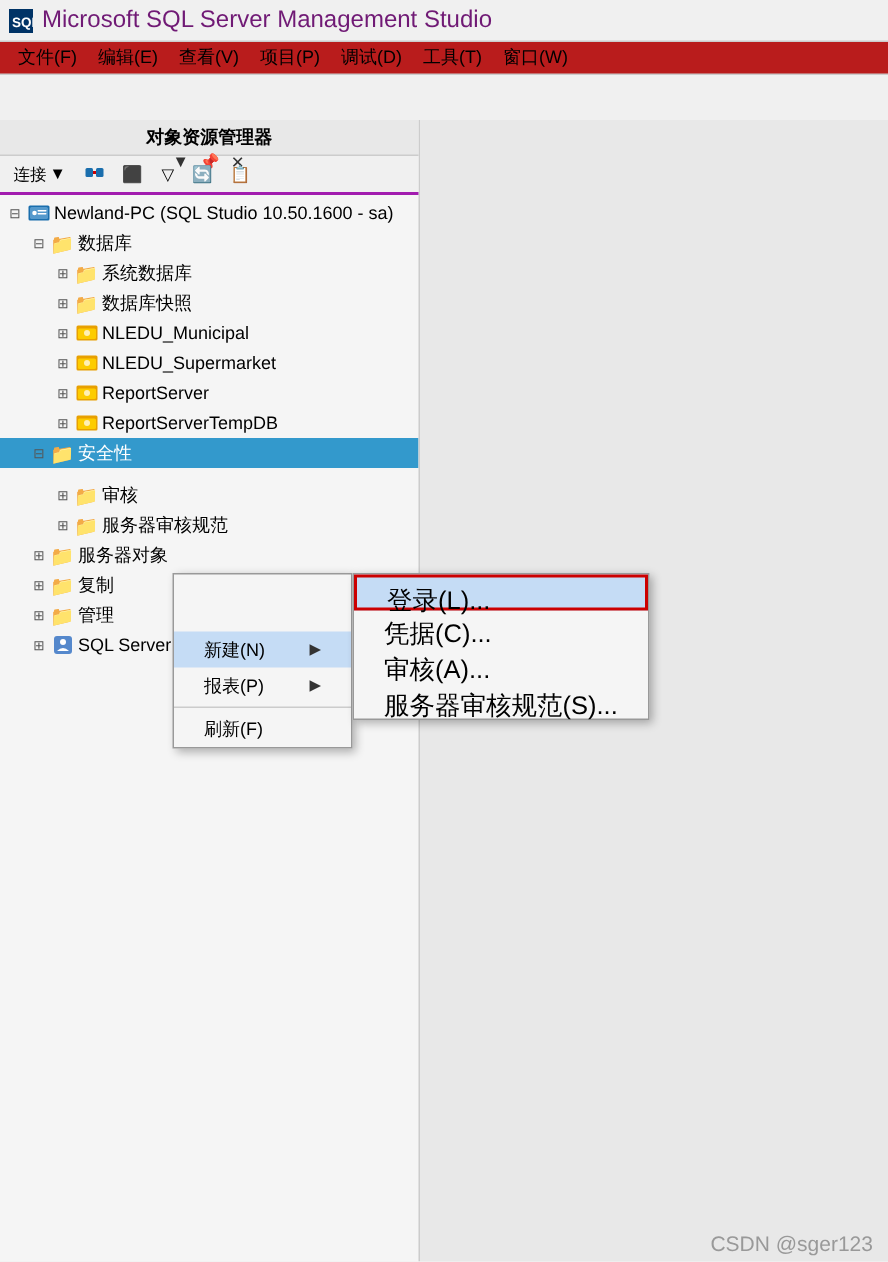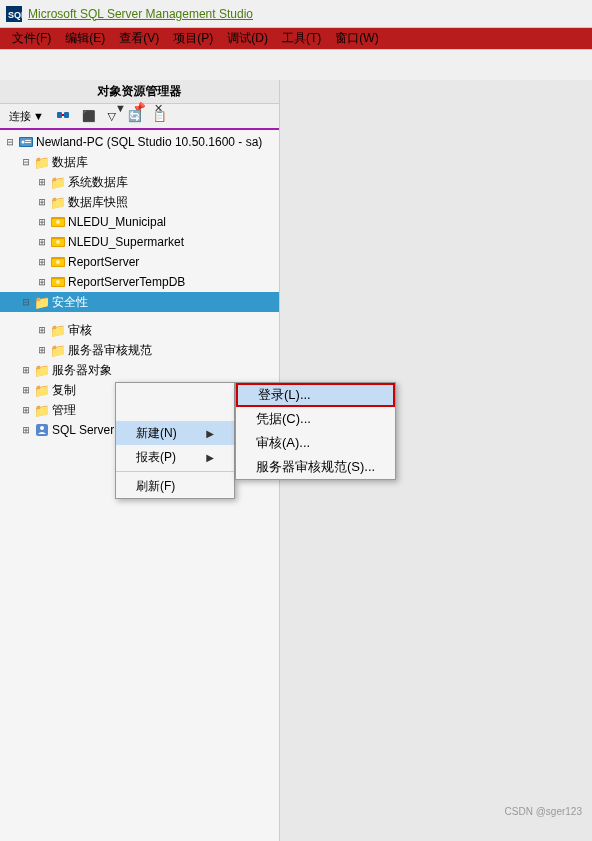--- a/index.html
+++ b/index.html
@@ -28,23 +28,22 @@
       height: 16px;
       background: #003366;
       display: inline-flex;
       align-items: center;
       justify-content: center;
       color: white;
       font-size: 9px;
       font-weight: bold;
     }
     .title-bar-text {
-      font-size: 12px;
-      color: #4d7c0f;
-      text-decoration: underline;
+      font-size: 16px;
+      color: #701a75;
     }
 
     
     .menu-bar {
       background: #b91c1c;
       padding: 2px 6px;
       display: flex;
       gap: 2px;
       border-bottom: 1px solid #ccc;
       height: 22px;
@@ -244,47 +243,46 @@
       top: 382px;
       left: 235px;
       background: #f5f5f5;
       border: 1px solid #999;
       box-shadow: 2px 2px 6px rgba(0,0,0,0.3);
       z-index: 101;
       min-width: 150px;
     }
     .submenu-item {
       padding: 4px 20px;
-      font-size: 13px;
+      font-size: 17px;
       cursor: pointer;
       height: 24px;
       display: flex;
-      align-items: center;
     }
     .submenu-item.highlighted {
       background: #c5dcf5;
       border: 2px solid #cc0000;
     }
 
     
     .right-panel {
       position: absolute;
       top: 80px;
       left: 280px;
       right: 0;
       bottom: 0;
       background: #e8e8e8;
     }
 
     
     .watermark {
       position: absolute;
-      bottom: 24px;
+      bottom: 4px;
       right: 10px;
-      font-size: 10px;
+      font-size: 14px;
       color: #999;
     }
   </style>
 </head>
 <body>
 
 <div class="title-bar">
   <div class="title-bar-icon">
     <svg width="16" height="16" viewBox="0 0 16 16">
       <rect width="16" height="16" fill="#003366"></rect>

